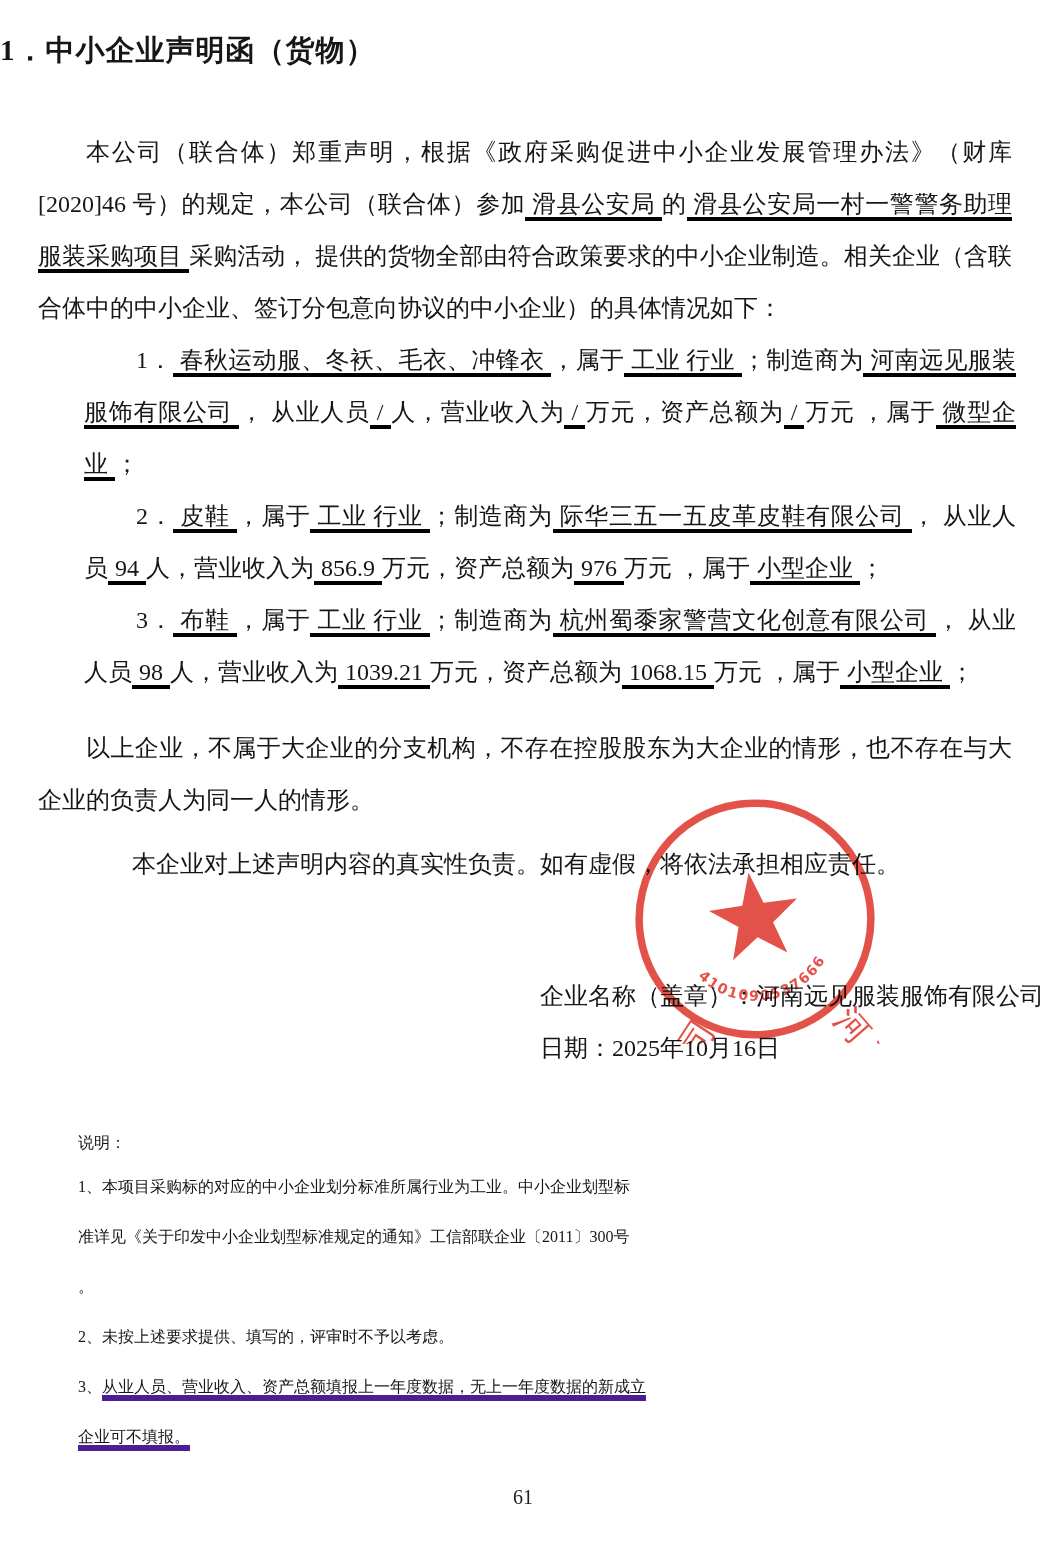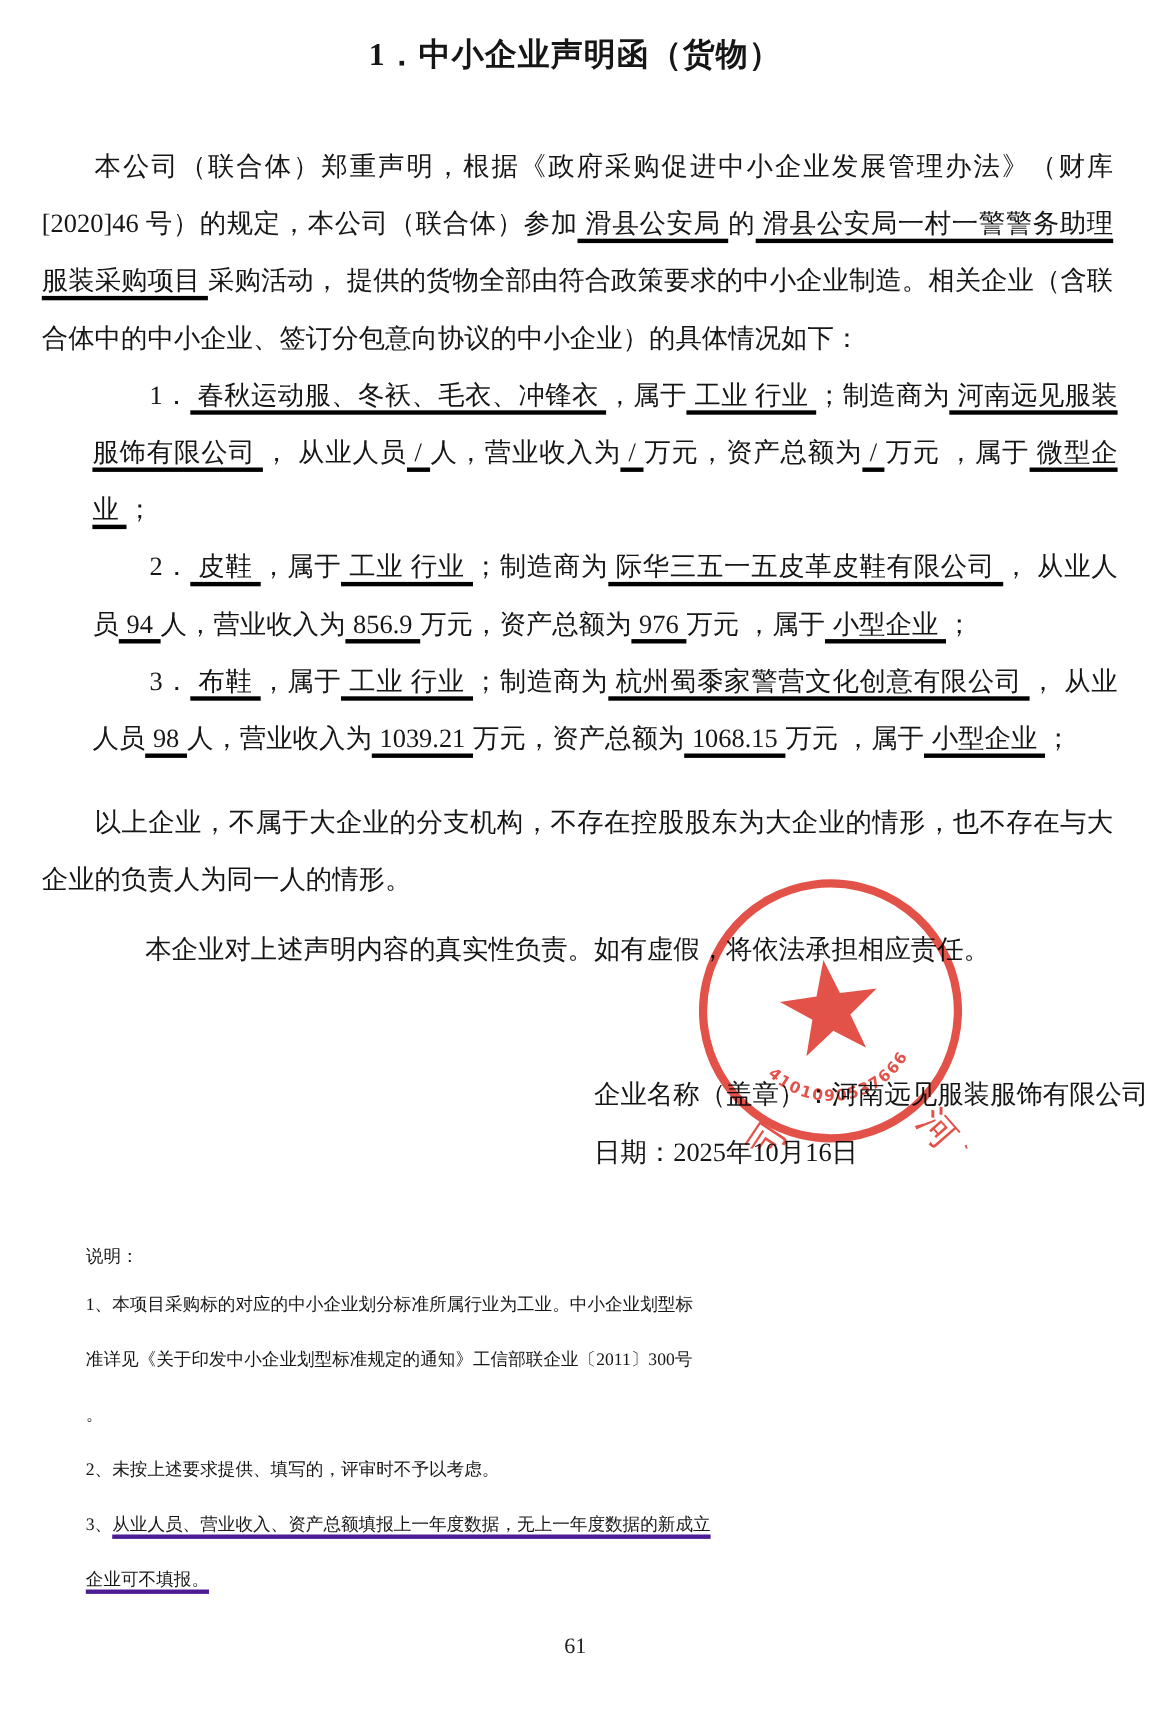--- a/index.html
+++ b/index.html
@@ -7,35 +7,35 @@
     position:relative;
     width:1046px;height:1558px;
     background:#ffffff;
     overflow:hidden;
     font-family:"Liberation Serif","DejaVu Serif",serif;
     color:#161616;
   }
   .doc-title{
     margin:0;padding-top:30px;
     font-size:29px;line-height:40px;
-    font-weight:bold;text-align:center;
+    font-weight:bold;
     letter-spacing:1px;
   }
   .body-text{font-size:24px;line-height:52px;}
   .para1{margin:56px 34px 0 38px;text-indent:48px;text-align:justify;}
   .item{margin:0 30px 0 84px;text-indent:52px;text-align:justify;}
   .p-above{margin:24px 34px 0 38px;text-indent:48px;text-align:justify;}
   .p-resp{margin:12px 34px 0 38px;text-indent:94px;}
   .u{border-bottom:4px solid #000000;padding:0 7px;}
   .sig{margin:80px 0 0 540px;line-height:52px;font-size:24px;}
   .sig-line{display:block;}
   .notes{margin:50px 56px 0 78px;font-size:16px;line-height:50px;}
   .notes-heading{display:block;line-height:38px;}
   .note-line{display:block;}
-  .nu{border-bottom:4px solid #4c1d95;}
+  .nu{border-bottom:6px solid #4c1d95;}
   .bottom-note{margin:34px 30px 0 20px;font-size:27px;font-weight:bold;line-height:36px;}
   .bottom-note-inner{border-bottom:3px solid #2a2a2a;padding-bottom:5px;}
   .bottom-note-text{margin-left:16px;}
   .page-num{margin-top:24px;text-align:center;font-size:20px;color:#222;}
   .stamp{
     position:absolute;left:630px;top:794px;
     width:250px;height:250px;
     opacity:0.88;
     mix-blend-mode:multiply;
     pointer-events:none;

